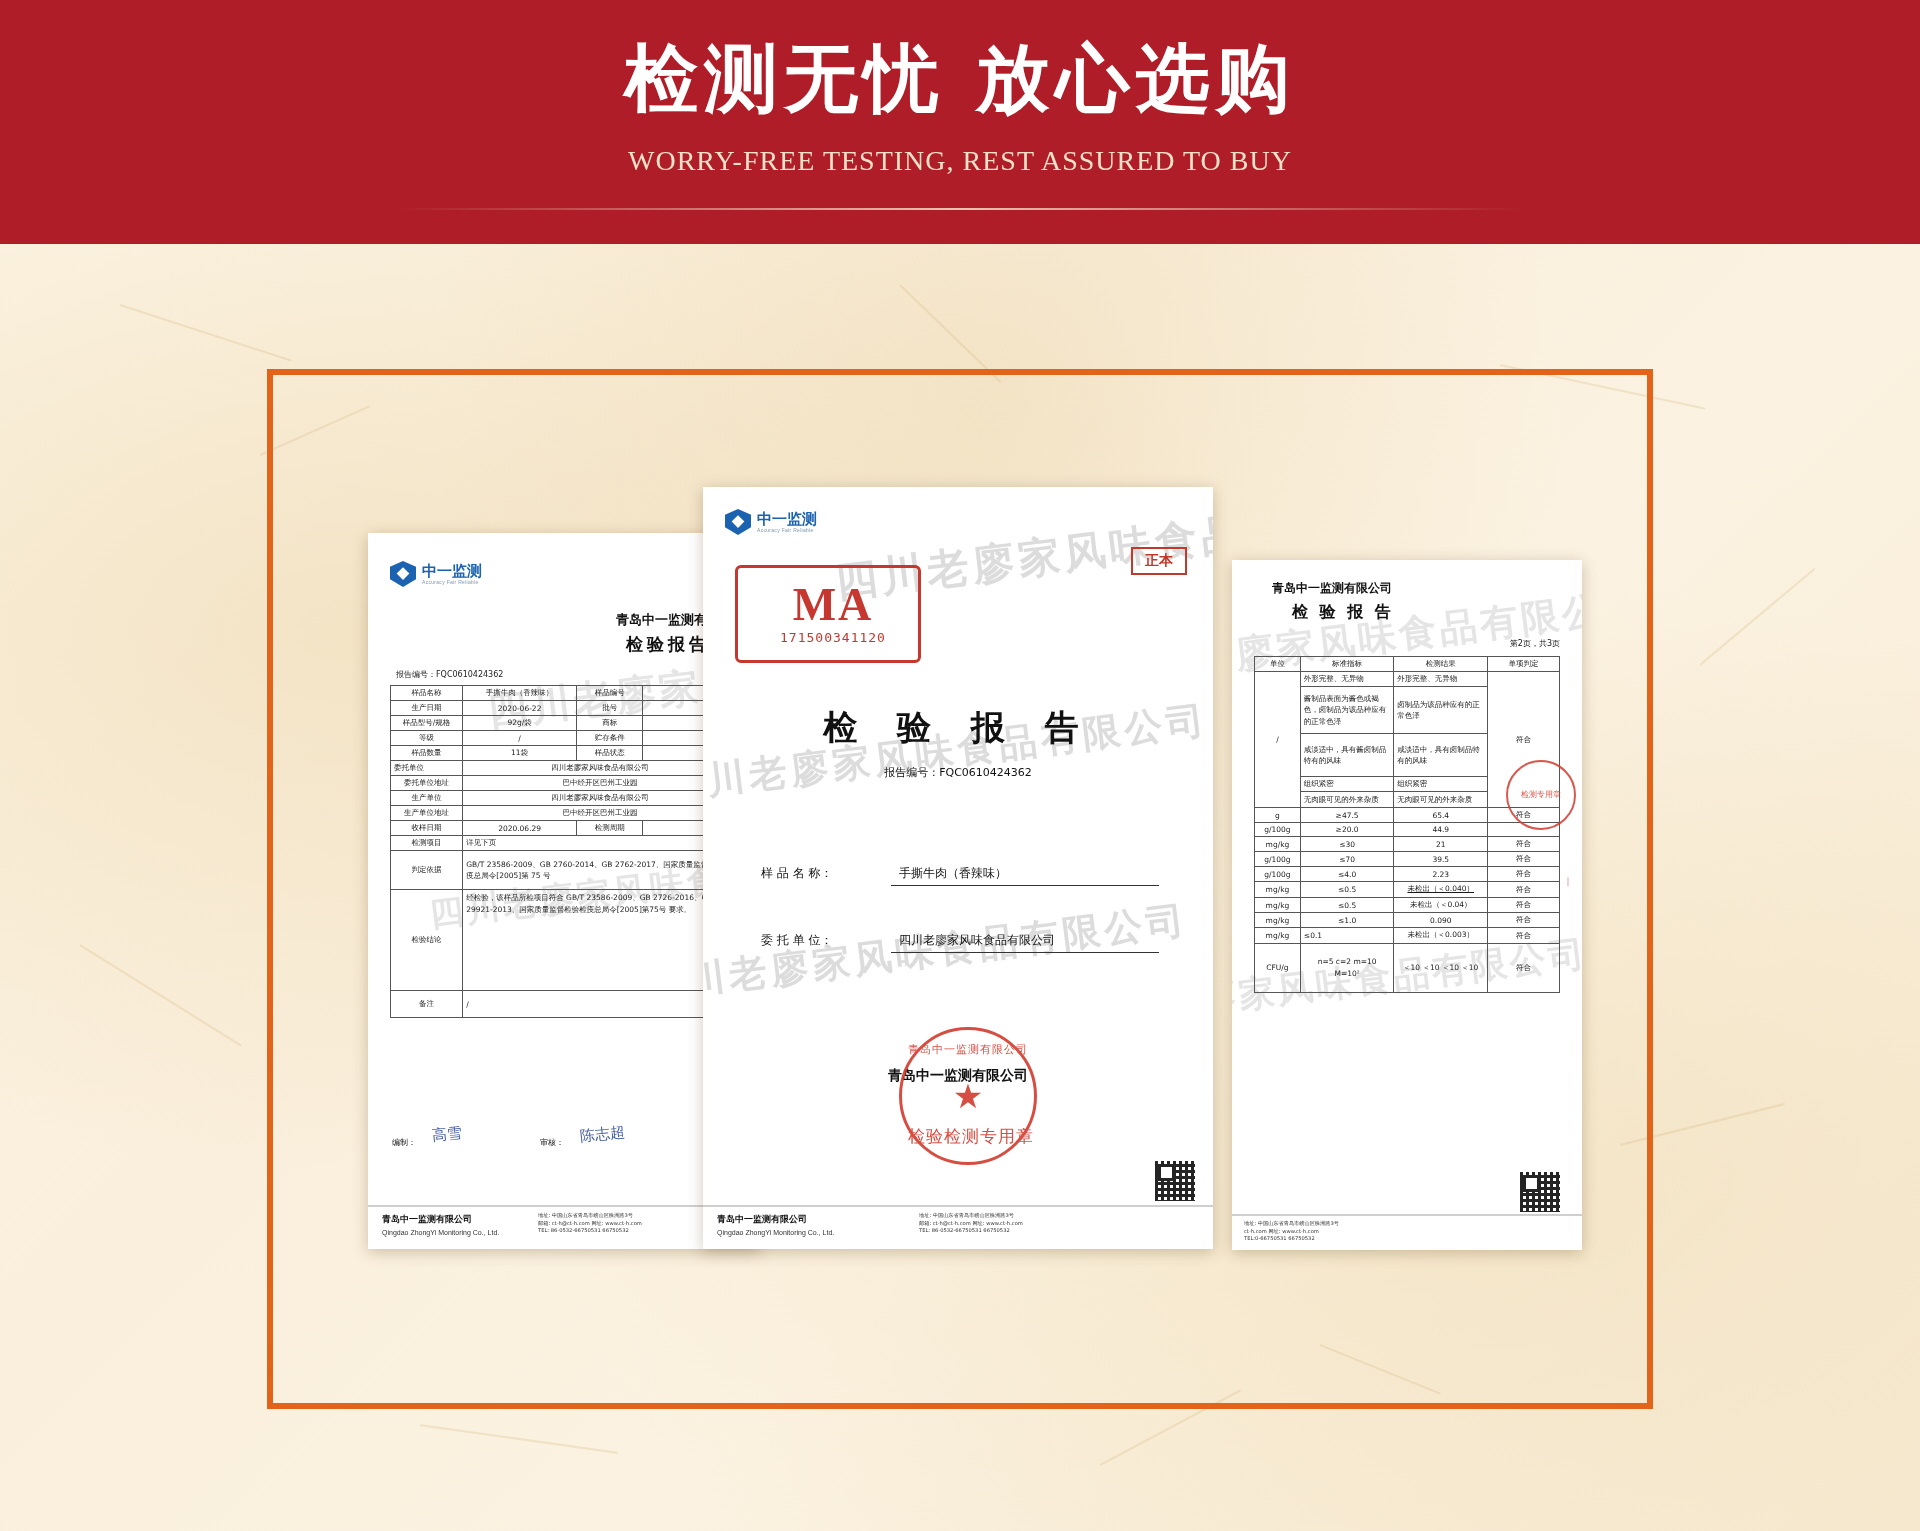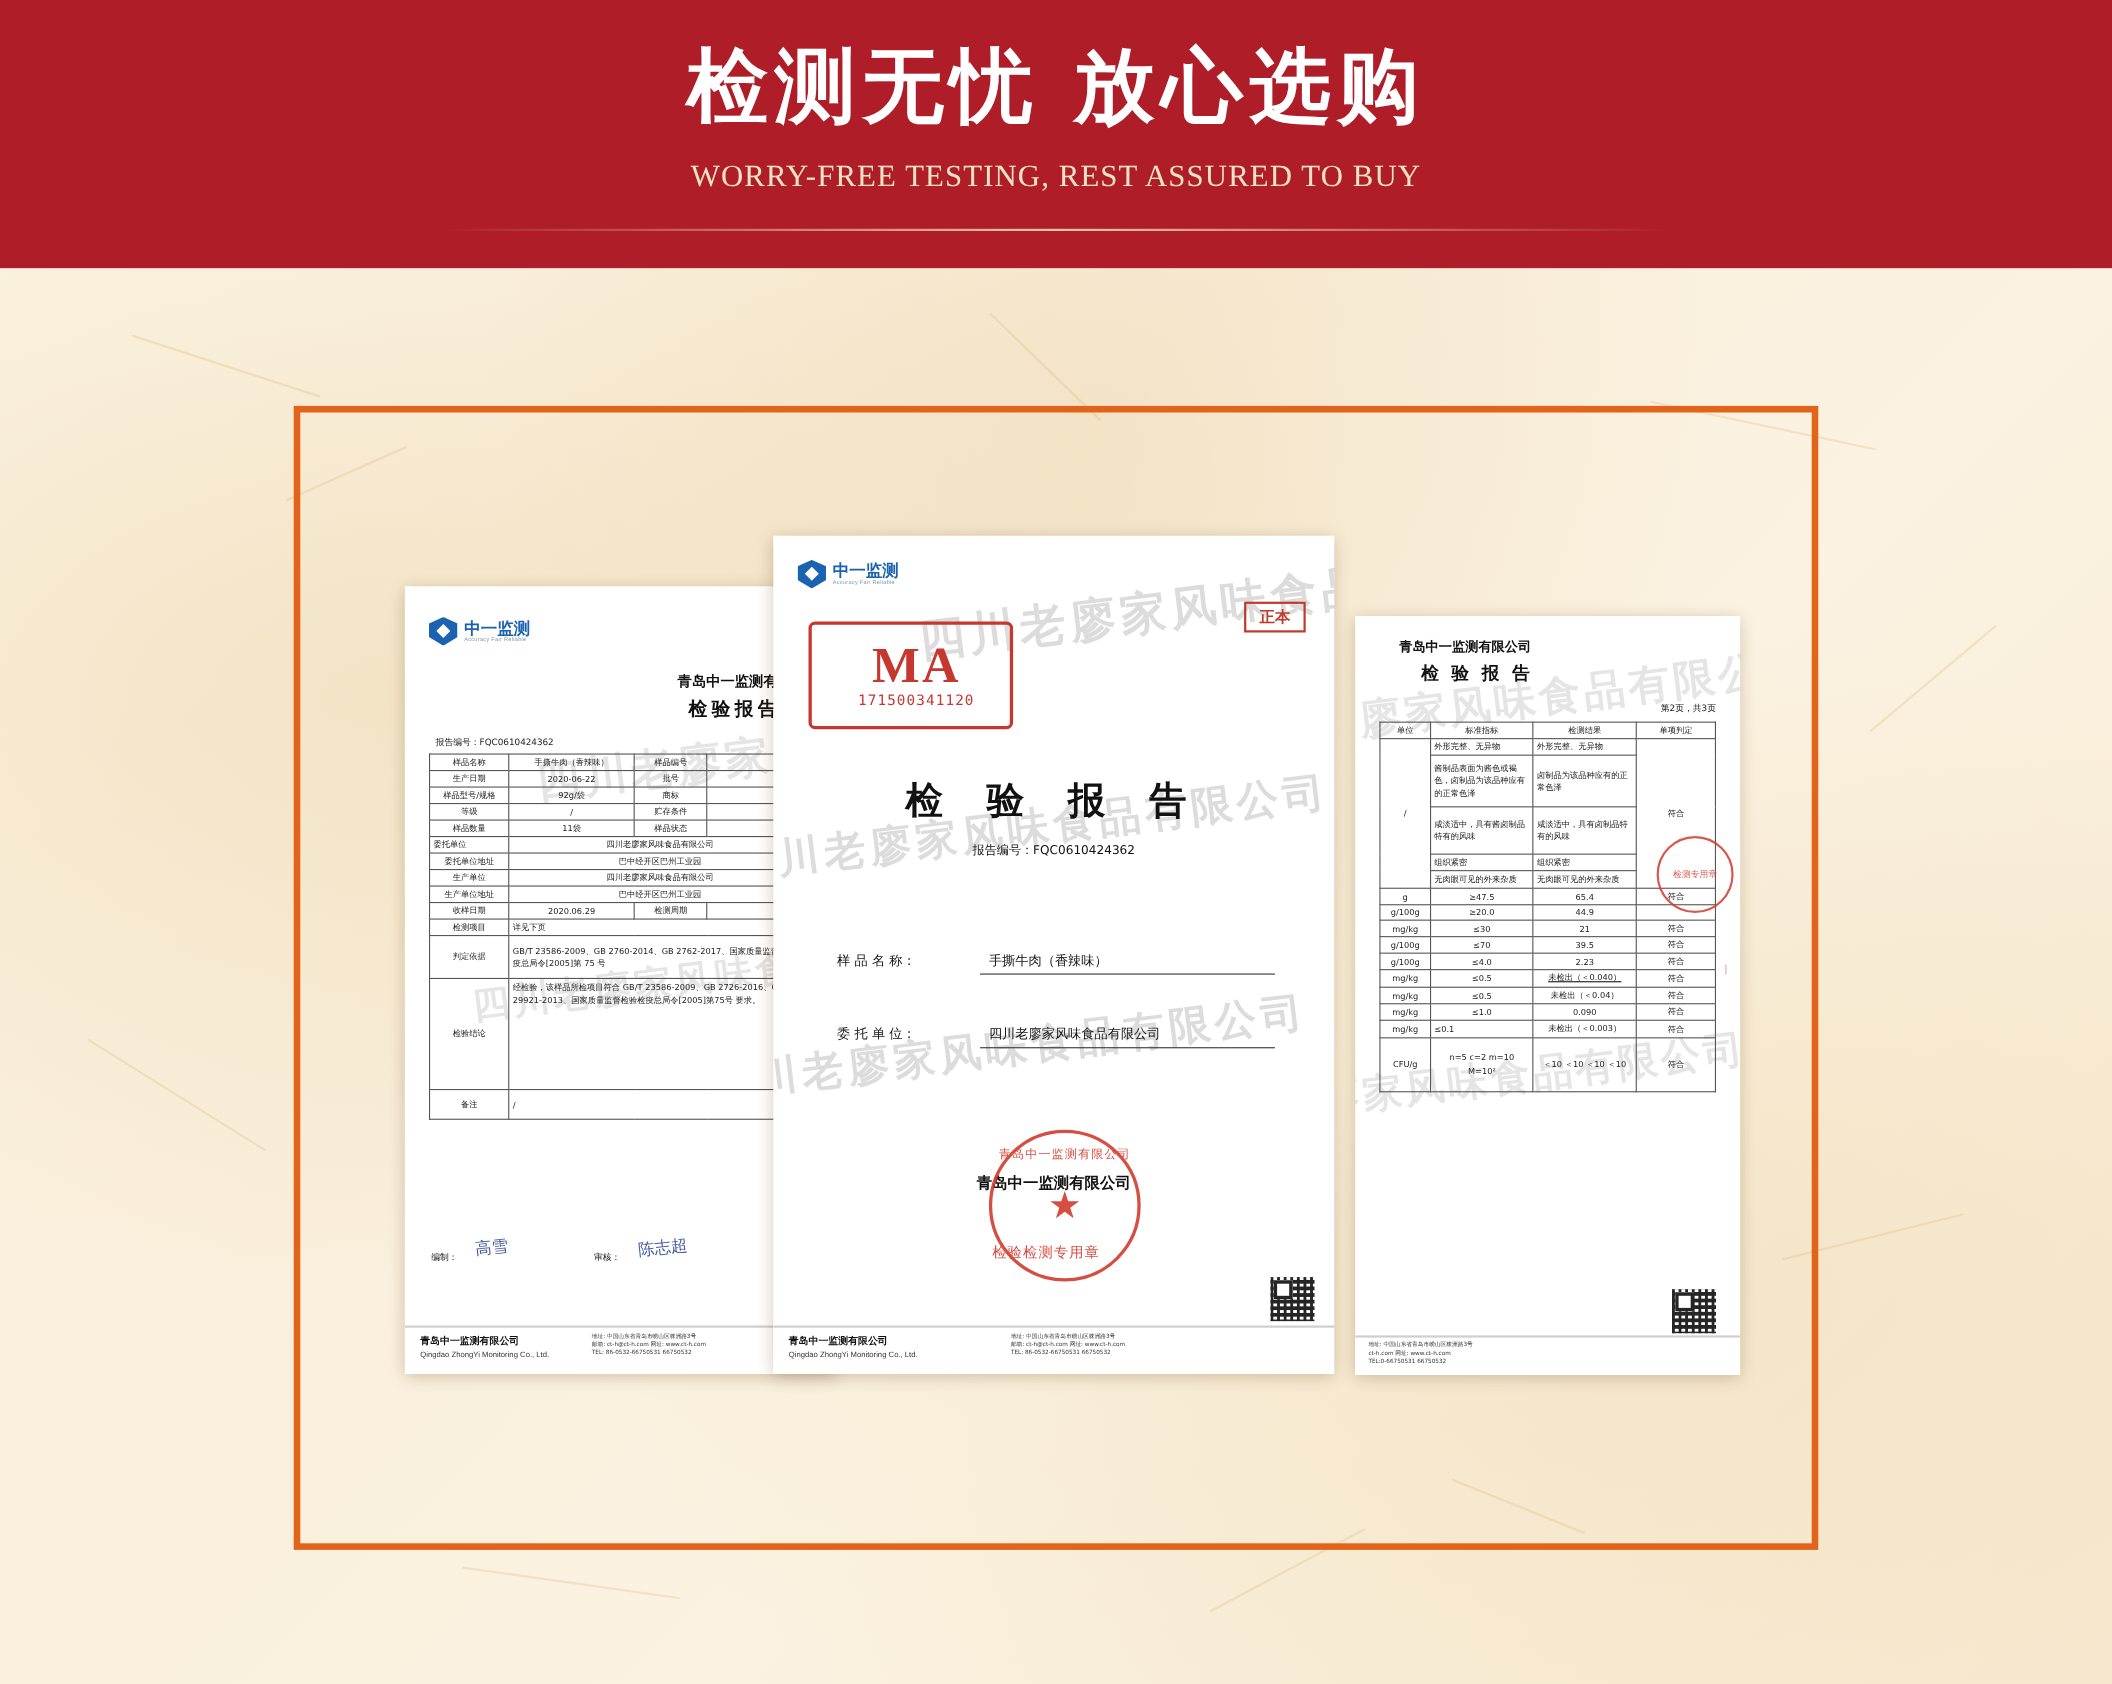--- a/index.html
+++ b/index.html
@@ -137,21 +137,21 @@
   .round-stamp{
     position:absolute;width:132px;height:132px;border-radius:50%;
     border:3px solid #d23b2e;color:#d23b2e;
     display:flex;align-items:center;justify-content:center;
     opacity:.9;
   }
   .round-stamp .rs-top{
     position:absolute;top:12px;left:0;right:0;text-align:center;font-size:11px;letter-spacing:1px;font-family:"DejaVu Sans",sans-serif;
   }
   .round-stamp .rs-bottom{
-    position:absolute;bottom:14px;left:0;right:0;text-align:left;font-size:13px;letter-spacing:1px;font-family:"DejaVu Sans",sans-serif;
+    position:absolute;bottom:14px;left:0;right:0;text-align:right;font-size:17px;letter-spacing:1px;font-family:"DejaVu Sans",sans-serif;
   }
   .round-stamp .star{font-size:34px;line-height:1;color:#d23b2e;}
 
   
   .rc-company{position:absolute;left:40px;top:20px;font-size:12px;font-weight:bold;color:#111;}
   .rc-title{position:absolute;left:60px;top:42px;font-size:16px;font-weight:bold;color:#111;letter-spacing:3px;}
   .rc-page{position:absolute;right:22px;top:78px;font-size:8px;color:#111;}
   .rc-side-stamp{
     position:absolute;right:6px;top:200px;width:66px;height:66px;border-radius:50%;
     border:2px solid #d23b2e;color:#d23b2e;font-size:8px;

